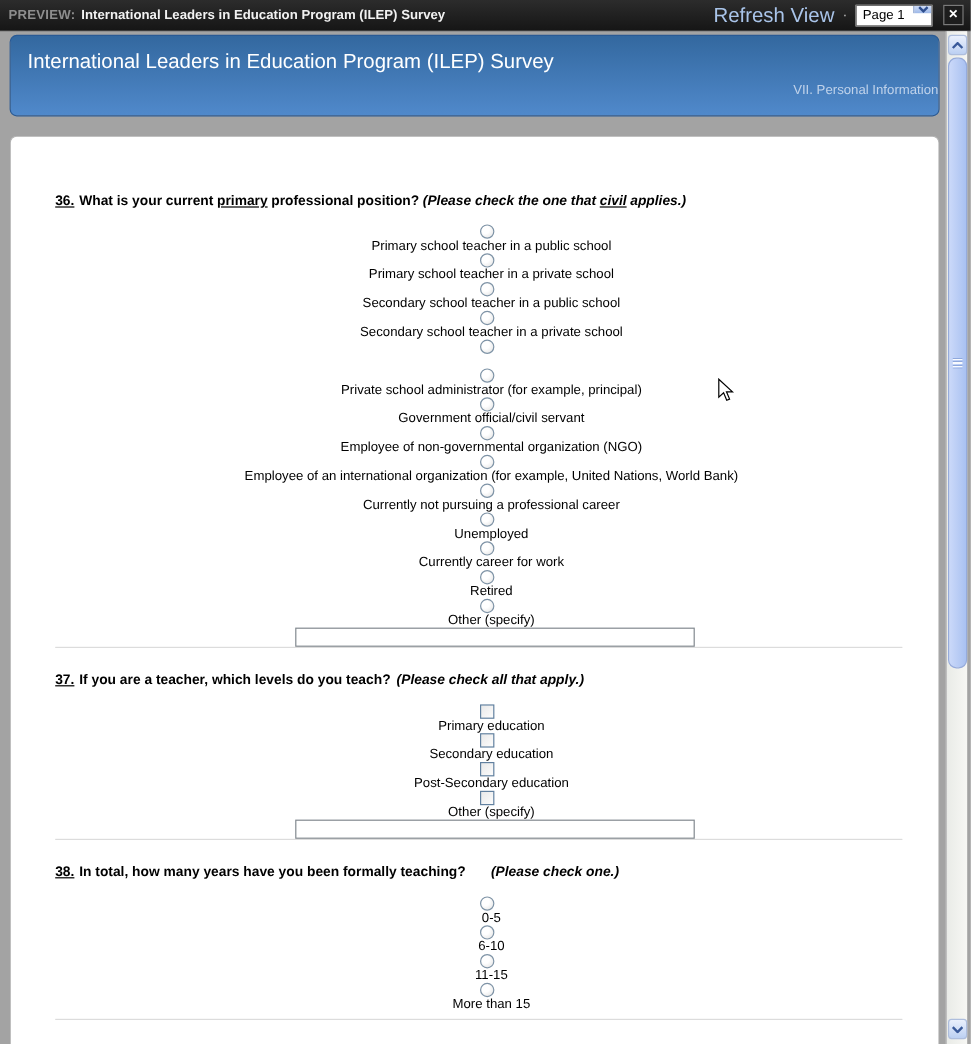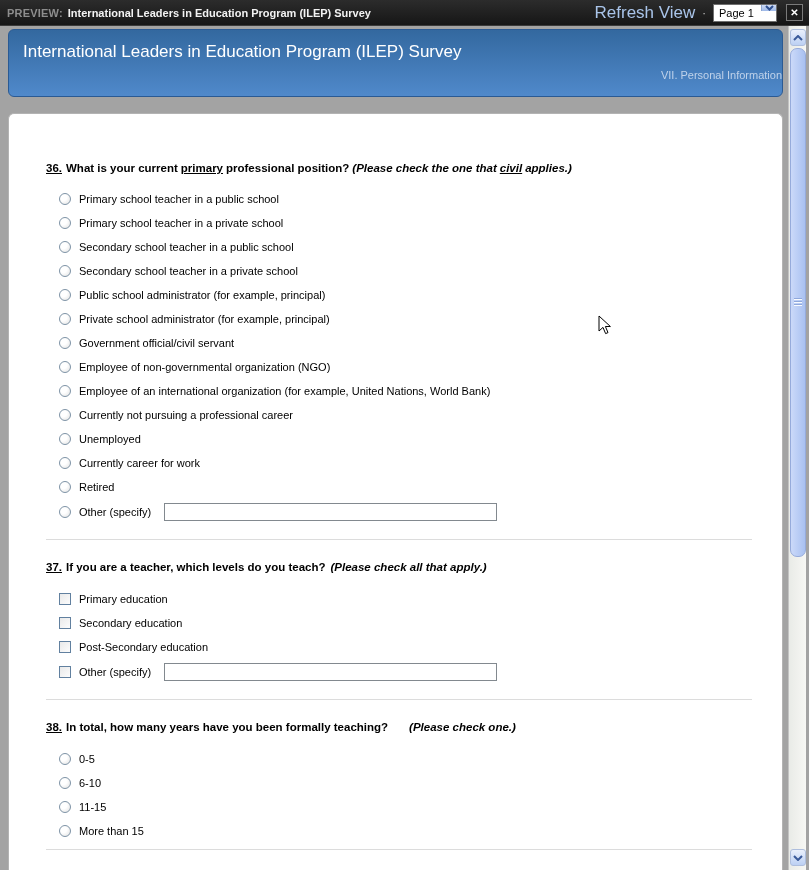--- a/index.html
+++ b/index.html
@@ -52,21 +52,21 @@
   }
   .q-line { font-size:11.5px; color:#000; line-height:14px; white-space:nowrap; }
   .q-num { font-weight:bold; margin-right:4px;text-decoration:underline; }
   .q-text { font-weight:bold; margin-right:3px; }
   .q-text-u { font-weight:bold; text-decoration:underline; margin-right:3px; }
   .q-note { font-weight:bold; font-style:italic; margin-right:3px;text-align:right; }
   .q-note-u { font-weight:bold; font-style:italic; text-decoration:underline; margin-right:3px; }
 
   .opt-list { margin-top:12px; }
   .opt-list.tight { margin-top:13px; }
-  .opt-row { display:flex; align-items:center; height:24px; padding-left:13px; }
+  .opt-row { display:flex; align-items:center; height:24px; padding-left:13px;flex-direction:column; }
   .opt-row.other { height:26px; }
   .radio {
     width:12px; height:12px; border:1px solid #7e93a6; border-radius:50%;
     background:radial-gradient(circle at 35% 35%, #ffffff 35%, #ececec 75%, #dfdfdf);
     flex:0 0 12px; cursor:pointer;
   }
   .checkbox {
     width:12px; height:12px; border:1px solid #61809f;
     background:linear-gradient(135deg,#e9e9e9,#fcfcfc);
     flex:0 0 12px; cursor:pointer;
@@ -150,21 +150,20 @@
     <div class="opt-row">
         <span class="radio"></span>
         <span class="opt-label">Secondary school teacher in a public school</span>
       </div>
     <div class="opt-row">
         <span class="radio"></span>
         <span class="opt-label">Secondary school teacher in a private school</span>
       </div>
     <div class="opt-row">
         <span class="radio"></span>
-        <span class="opt-label">Public school administrator (for example, principal)</span>
       </div>
     <div class="opt-row">
         <span class="radio"></span>
         <span class="opt-label">Private school administrator (for example, principal)</span>
       </div>
     <div class="opt-row">
         <span class="radio"></span>
         <span class="opt-label">Government official/civil servant</span>
       </div>
     <div class="opt-row">

